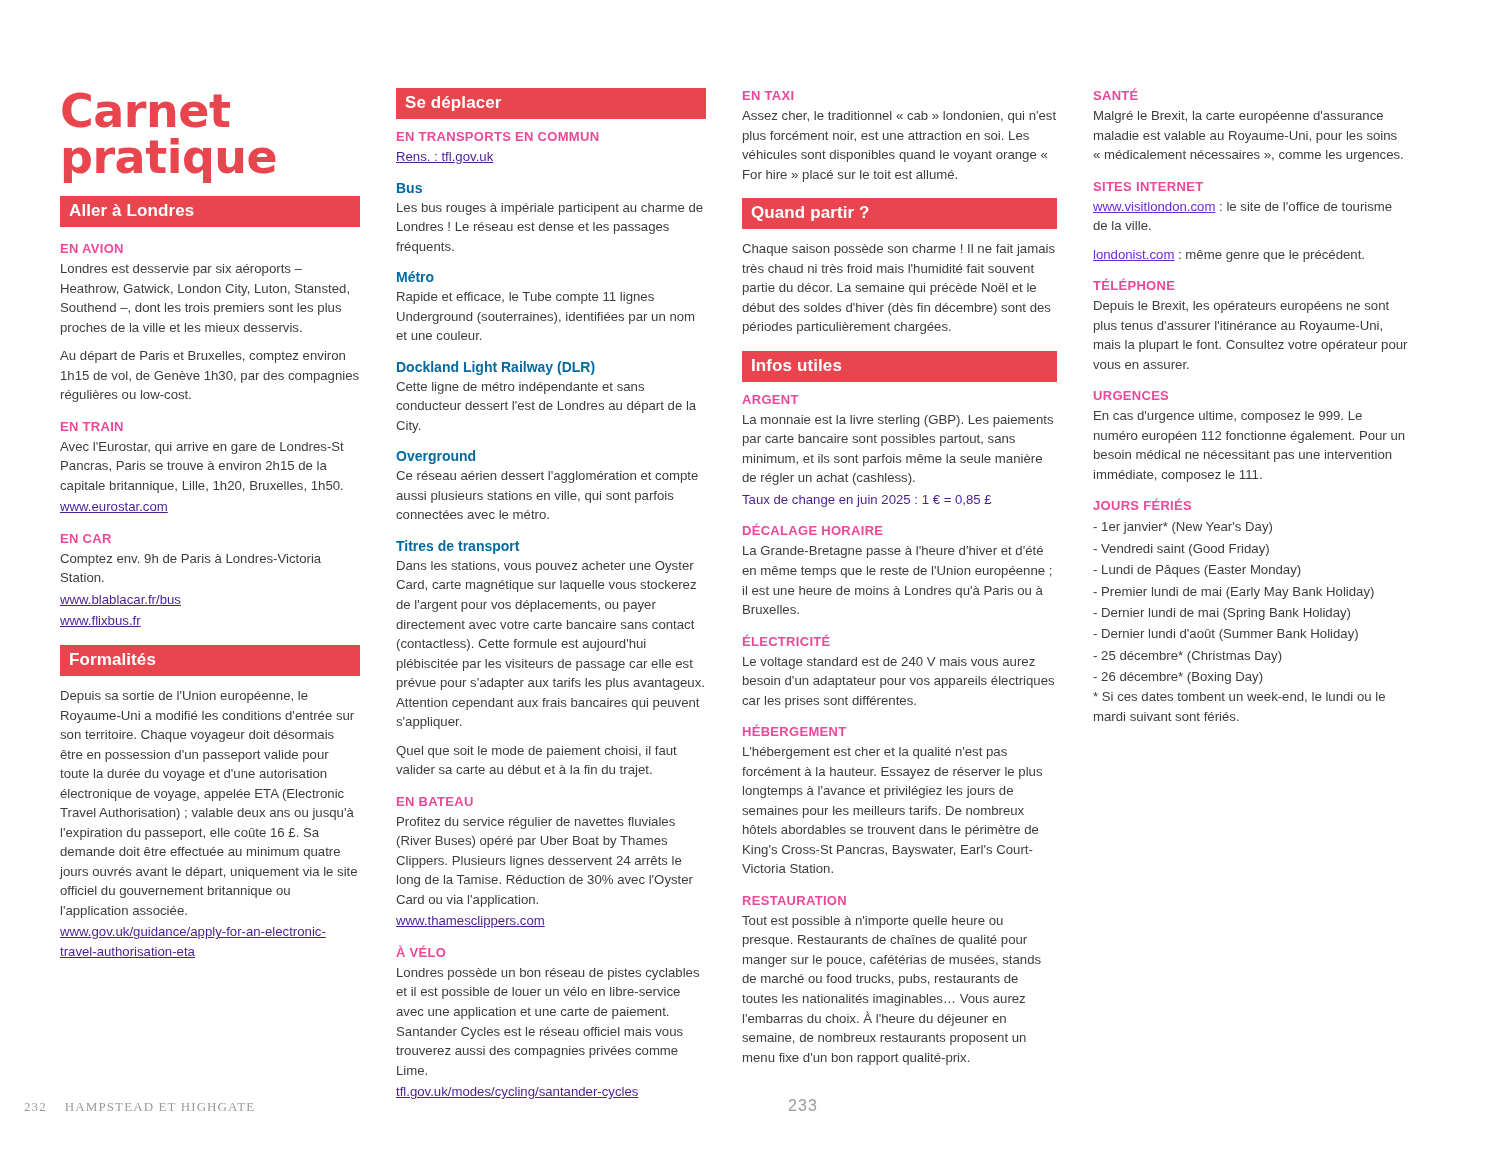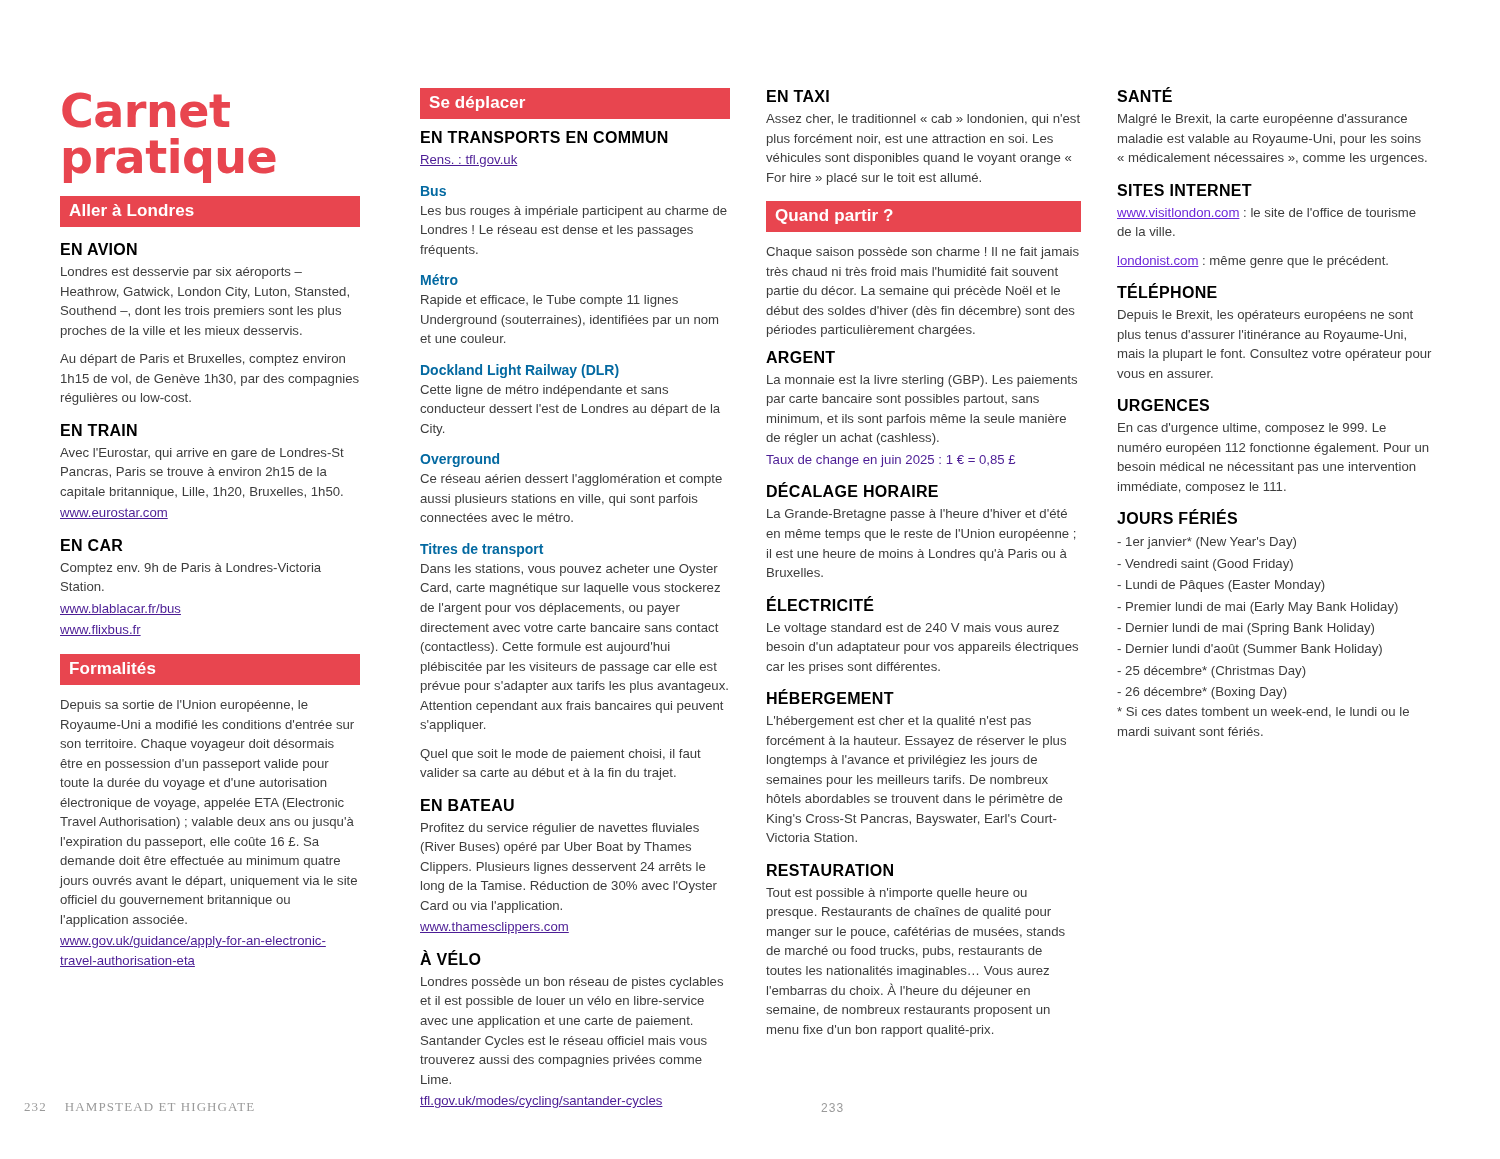--- a/index.html
+++ b/index.html
@@ -21,21 +21,21 @@
   }
   .columns {
     position: absolute;
     top: 88px; left: 60px;
     width: 1392px;
     display: flex;
     gap: 36px;
   }
   .col { width: 330px; }
   .col.c1 { width: 300px; }
-  .col.c2 { width: 310px; margin-left: 24px; }
+  .col.c2 { width: 310px; }
   .col.c3 { width: 315px; }
   .col.c4 { width: 315px; }
 
   
   .main-title {
     font-family: "DejaVu Sans", sans-serif;
     color: #e8454f;
     font-size: 46px;
     font-weight: bold;
     line-height: 1.0;
@@ -52,23 +52,23 @@
     font-weight: bold;
     padding: 5px 9px 6px 9px;
     margin: 14px 0 10px 0;
     letter-spacing: 0.1px;
     display: block;
   }
   .banner.first { margin-top: 0; }
 
   
   .subhead {
-    color: #000000;
-    font-weight: bold;
-    font-size: 16px;
+    color: #ec4899;
+    font-weight: bold;
+    font-size: 13px;
     letter-spacing: 0.3px;
     margin: 14px 0 3px 0;
     text-transform: none;
   }
   .subhead.first { margin-top: 0; }
 
   
   .subhead2 {
     color: #0369a1;
     font-weight: bold;
@@ -115,22 +115,22 @@
     position: absolute;
     left: 24px; bottom: 44px;
     font-size: 13px;
     color: #9a9a9a;
     letter-spacing: 1.1px;
     font-family: Liberation Serif, serif;
   }
   .footer-left .pg { margin-right: 18px; }
   .footer-right {
     position: absolute;
-    left: 821px; bottom: 44px;
-    font-size: 12px;
+    left: 788px; bottom: 44px;
+    font-size: 16px;
     color: #9a9a9a;
     letter-spacing: 1.1px;
   }
   .inline-red { color:#6d28d9; }
 </style>
 </head>
 <body>
 
 <div class="page">
   <div class="columns">
@@ -192,20 +192,21 @@
       <a class="link nm" href="#">tfl.gov.uk/modes/cycling/santander-cycles</a>
     </div>
 
     <div class="col c3">
       <div class="subhead first">EN TAXI</div>
       <p class="body">Assez cher, le traditionnel « cab » londonien, qui n'est plus forcément noir, est une attraction en soi. Les véhicules sont disponibles quand le voyant orange « For hire » placé sur le toit est allumé.</p>
 
       <div class="banner">Quand partir ?</div>
       <p class="body">Chaque saison possède son charme ! Il ne fait jamais très chaud ni très froid mais l'humidité fait souvent partie du décor. La semaine qui précède Noël et le début des soldes d'hiver (dès fin décembre) sont des périodes particulièrement chargées.</p>
 
+      <div class="banner">Infos utiles</div>
 
       <div class="subhead first">ARGENT</div>
       <p class="body tight">La monnaie est la livre sterling (GBP). Les paiements par carte bancaire sont possibles partout, sans minimum, et ils sont parfois même la seule manière de régler un achat (cashless).</p>
       <div class="link">Taux de change en juin 2025 : 1 € = 0,85 £</div>
 
       <div class="subhead">DÉCALAGE HORAIRE</div>
       <p class="body">La Grande-Bretagne passe à l'heure d'hiver et d'été en même temps que le reste de l'Union européenne ; il est une heure de moins à Londres qu'à Paris ou à Bruxelles.</p>
 
       <div class="subhead">ÉLECTRICITÉ</div>
       <p class="body">Le voltage standard est de 240 V mais vous aurez besoin d'un adaptateur pour vos appareils électriques car les prises sont différentes.</p>

